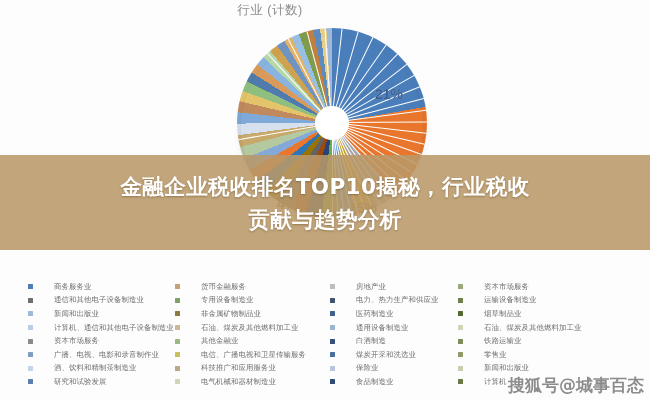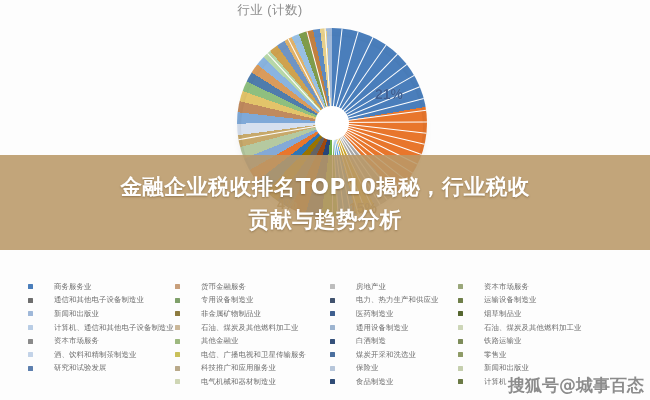--- a/index.html
+++ b/index.html
@@ -174,20 +174,24 @@
         </div>
         <div class="legend-item">
           <span class="legend-swatch" style="background: rgb(185, 205, 229);"></span>
           <span class="legend-label">计算机、通信和其他电子设备制造业</span>
         </div>
         <div class="legend-item">
           <span class="legend-swatch" style="background: rgb(138, 138, 138);"></span>
           <span class="legend-label">资本市场服务</span>
         </div>
         <div class="legend-item">
+          <span class="legend-swatch" style="background: rgb(127, 156, 196);"></span>
+          <span class="legend-label">广播、电视、电影和录音制作业</span>
+        </div>
+        <div class="legend-item">
           <span class="legend-swatch" style="background: rgb(195, 211, 232);"></span>
           <span class="legend-label">酒、饮料和精制茶制造业</span>
         </div>
         <div class="legend-item">
           <span class="legend-swatch" style="background: rgb(93, 127, 174);"></span>
           <span class="legend-label">研究和试验发展</span>
         </div>
       </div>
       <div class="legend-col c2">
         <div class="legend-item">

